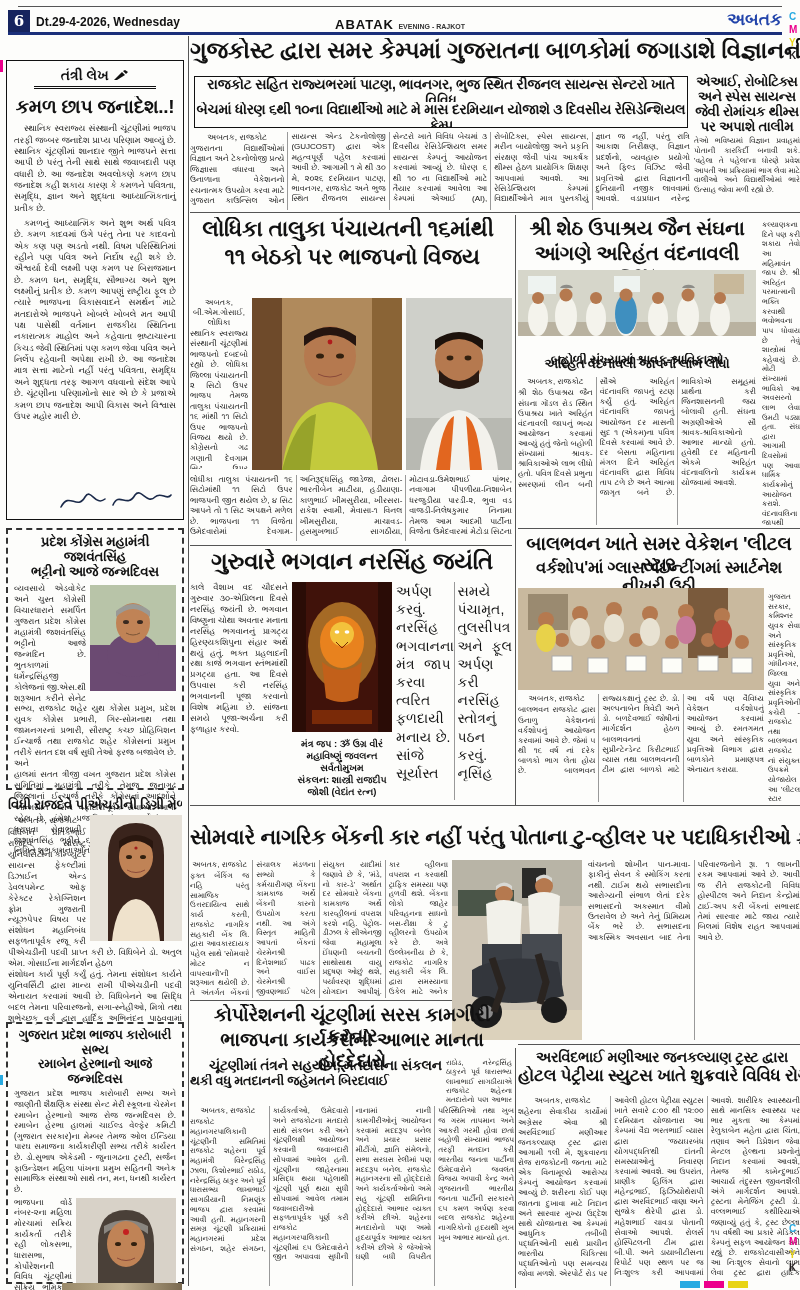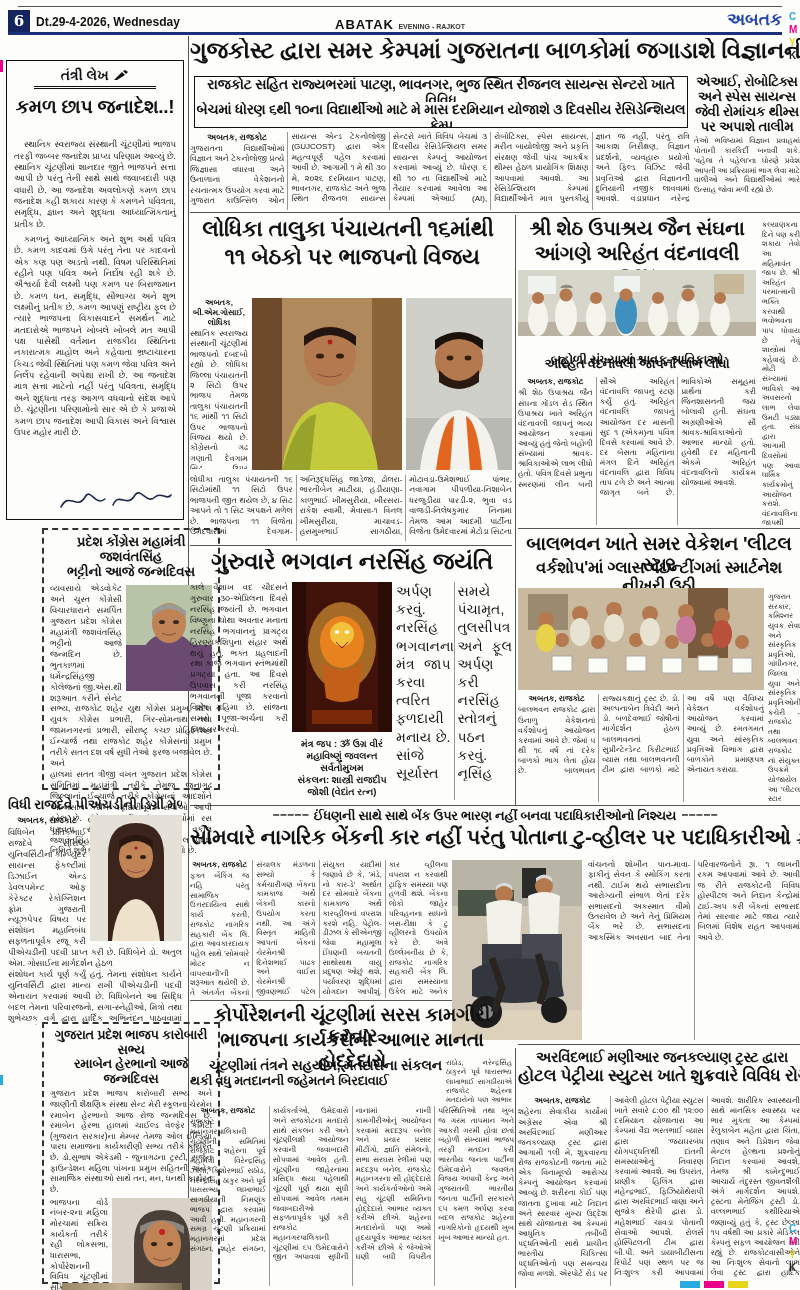--- a/index.html
+++ b/index.html
@@ -1,24 +1,24 @@
 <!DOCTYPE html>
 <html><head>
 <meta charset="utf-8">
 <style>
   html,body{margin:0;padding:0;background:#e8e8e4;}
   #paper{position:relative;width:800px;height:1290px;margin:0 auto;background:#fdfdfb;
          font-family:"Liberation Sans",sans-serif;color:#111;overflow:hidden;}
   .abs{position:absolute;box-sizing:border-box;}
   .hl{font-weight:bold;text-align:center;line-height:1.12;letter-spacing:-0.3px;overflow:hidden;}
   .bt{font-size:8px;line-height:1.3;text-align:justify;overflow:hidden;column-gap:7px;column-rule:1px solid #999;}
-  .dl{display:block;font-weight:bold;text-align:center;font-size:8.5px;margin-bottom:1px;}
+  .dl{display:block;font-weight:normal;text-align:center;font-size:8.5px;margin-bottom:1px;}
   .rule{background:#555;}
   .box{border:1.5px solid #111;}
-  .dash{border:2px dashed #333;margin-left:36px;}
+  .dash{border:2px dashed #333;}
   .photo{overflow:hidden;background:#ccc;}
   .photo svg{display:block;width:100%;height:100%;}
   .kick::before,.kick::after{content:"━ ━ ━ ━ ━";color:#555;font-size:9px;vertical-align:2px;padding:0 6px;}
   .cap-sm{font-size:7.5px;line-height:1.3;text-align:justify;overflow:hidden;}
   .mark{font-weight:bold;font-size:10px;line-height:13px;display:block;font-family:"Liberation Sans",sans-serif;}
   .c{color:#29abe2}.m{color:#ec008c}.y{color:#e8d416}.k{color:#231f20}
   .sw{position:absolute;width:20px;height:7px;}
 </style>
 </head>
 <body>
@@ -55,21 +55,21 @@
   <div class="abs rule" style="left:518px;top:1044px;width:282px;height:1px"></div>
 
   <div class="abs box" style="left:6px;top:60px;width:178px;height:460px;padding:5px 7px">
     <div style="width:75%;margin:0 auto;border-bottom:3px double #111;text-align:center;padding-bottom:2px">
       <span style="font-weight:bold;font-size:14px">તંત્રી લેખ</span>
       <svg width="16" height="11" viewBox="0 0 16 11" style="vertical-align:-1px">
           <polygon points="1,10 9,2 12,5 4,10" fill="#111"></polygon>
           <polygon points="10,1 13,4 15,2 12,0" fill="#111"></polygon>
         </svg>
     </div>
-    <div class="hl" style="font-size:19px;margin:7px 0 22px">કમળ છાપ જનાદેશ..!</div>
+    <div class="hl" style="font-size:19px;margin:7px 0 6px">કમળ છાપ જનાદેશ..!</div>
     <div style="font-size:8.6px;line-height:1.32;text-align:justify;text-indent:10px;margin-bottom:4px">સ્થાનિક સ્વરાજ્ય સંસ્થાની ચૂંટણીમાં ભાજપ તરફી જબ્બર જનાદેશ પ્રાપ્ય પરિણામ આવ્યું છે. સ્થાનિક ચૂંટણીમાં શાનદાર જીતે ભાજપને સત્તા આપી છે પરંતુ તેની સાથે સાથે જવાબદારી પણ વધારી છે. આ જનાદેશ અવલોકણે કમળ છાપ જનાદેશ કહી શકાય કારણ કે કમળને પવિત્રતા, સમૃદ્ધિ, જ્ઞાન અને શુદ્ધતા આધ્યાત્મિકતાનું પ્રતીક છે.</div>
     <div style="font-size:8.6px;line-height:1.32;text-align:justify;text-indent:10px;height:238px;overflow:hidden">કમળનું આધ્યાત્મિક અને શુભ અર્થ પવિત્ર છે. કમળ કાદવમાં ઉગે પરંતુ તેના પર કાદવનો એક કણ પણ અડતો નથી. વિષમ પરિસ્થિતિમાં રહીને પણ પવિત્ર અને નિર્દોષ રહી શકે છે. ઐશ્વર્યા દેવી લક્ષ્મી પણ કમળ પર બિરાજમાન છે. કમળ ધન, સમૃદ્ધિ, સૌભાગ્ય અને શુભ લક્ષ્મીનું પ્રતીક છે. કમળ આપણું રાષ્ટ્રીય ફૂલ છે ત્યારે ભાજપના વિકાસવાદને સમર્થન માટે મતદારોએ ભાજપને ખોબલે ખોબલે મત આપી પક્ષ પાસેથી વર્તમાન રાજકીય સ્થિતિના નકારાત્મક માહોલ અને કહેવાતા ભ્રષ્ટાચારના કિચડ જેવી સ્થિતિમાં પણ કમળ જેવા પવિત્ર અને નિર્લેપ રહેવાની અપેક્ષા રાખી છે. આ જનાદેશ માત્ર સત્તા માટેનો નહીં પરંતુ પવિત્રતા, સમૃદ્ધિ અને શુદ્ધતા તરફ આગળ વધવાનો સંદેશ આપે છે. ચૂંટણીના પરિણામોનો સાર એ છે કે પ્રજાએ કમળ છાપ જનાદેશ આપી વિકાસ અને વિશ્વાસ ઉપર મહોર મારી છે.</div>
     <svg width="120" height="30" viewBox="0 0 120 30" style="position:absolute;right:8px;bottom:4px">
       <path d="M6 22 C14 6, 22 26, 30 12 C36 2, 40 22, 50 14 M58 20 C64 6, 72 24, 80 10 C86 2, 92 20, 100 12 C106 6, 112 16, 116 10" stroke="#1b2a4a" stroke-width="1.6" fill="none" stroke-linecap="round"></path>
     </svg>
   </div>
 
   <div class="abs dash" style="left:6px;top:528px;width:178px;height:262px;padding:4px 6px">
     <div class="hl" style="font-size:13.5px">પ્રદેશ કોંગ્રેસ મહામંત્રી જશવંતસિંહ</div>
     <div class="hl" style="font-size:13.5px;margin-bottom:4px">ભટ્ટીનો આજે જન્મદિવસ</div>
@@ -300,21 +300,20 @@
           <rect x="214" y="70" width="20" height="15"></rect>
         </g>
       </svg>
   </div>
   <div class="abs bt" style="left:518px;top:694px;width:246px;height:108px;column-count:3;font-size:7.8px">
     <b class="dl" style="font-size:8px">અબતક, રાજકોટ</b>
     <span>બાલભવન રાજકોટ દ્વારા ઉનાળુ વેકેશનનાં વર્કશોપનું આયોજન કરવામાં આવે છે. જેમાં ૫ થી ૧૬ વર્ષ નાં દરેક બાળકો ભાગ લેતા હોય છે. બાલભવન રાજ્યકક્ષાનું ટ્રસ્ટ છે. ડો. અલ્પનાબેન ત્રિવેદી અને ડો. બળદેવભાઈ જોષીનાં માર્ગદર્શન હેઠળ બાલભવનનાં સુપ્રીન્ટેન્ડેન્ટ કિરીટભાઈ વ્યાસ તથા બાલભવનની ટીમ દ્વારા બાળકો માટે આ વર્ષે પણ વૈવિધ્ય વેકેશન વર્કશોપનું આયોજન કરવામાં આવ્યું છે. રમતગમત યુવા અને સાંસ્કૃતિક પ્રવૃત્તિઓ વિભાગ દ્વારા બાળકોને પ્રમાણપત્ર એનાયત કરાયા.</span>
   </div>
   <div class="abs cap-sm" style="left:768px;top:592px;width:32px;height:210px;font-size:7.4px">ગુજરાત સરકાર, કમિશ્નર યુવક સેવા અને સાંસ્કૃતિક પ્રવૃતિઓ, ગાંધીનગર, જિલ્લા યુવા અને સાંસ્કૃતિક પ્રવૃતિઓની કચેરી - રાજકોટ તથા બાલભવન રાજકોટ નાં સંયુક્ત ઉપક્રમે યોજાયેલ આ 'લીટલ સ્ટાર વર્કશોપ'માં ભૂમિબેન ચૌહાણ દ્વારા બાળકોને ગ્લાસ પેઈન્ટીંગ ની કલાકૃતિ શિખવવામાં આવી જેની સુંદર કલાકૃતિઓ બાળકોએ ગ્લાસમાં કંડારી તે કૃતિઓ બાળકોને પોતાને ઘરે લઈ જવા આપવામાં આવી હતી.</div>
 
-  <div class="abs hl kick" style="left:190px;top:809px;width:610px;font-size:13px">ઈંધણની સાથે સાથે બેંક ઉપર ભારણ નહીં બનવા પદાધિકારીઓનો નિશ્ચય</div>
   <div class="abs hl" style="left:190px;top:825px;width:610px;height:32px;font-size:21px;white-space:nowrap">સોમવારે નાગરિક બેંકની કાર નહીં પરંતુ પોતાના ટુ-વ્હીલર પર પદાધિકારીઓ ફરજ બજાવશે</div>
   <div class="abs bt" style="left:190px;top:860px;width:258px;height:138px;column-count:4;font-size:7.5px">
     <b class="dl" style="font-size:7.8px">અબતક, રાજકોટ</b>
     <span>ફક્ત બેંકિંગ જ નહિ પરંતુ સામાજિક ઉત્તરદાયિત્વ સાથે કાર્ય કરતી, રાજકોટ નાગરિક સહકારી બેંક લિ. દ્વારા આવકારદાયક પહેલ સાથે 'સોમવારે મોટર ન વાપરવાની'ની શરૂઆત થયેલી છે. તે અંતર્ગત બેંકનાં સંચાલક મંડળના સભ્યો કે કર્મચારીગણ બેંકના કામકાજ અર્થે બેંકની કારનો ઉપયોગ કરતા નથી. આ અંગે વિસ્તૃત માહિતી આપતાં બેંકનાં ચેરમેનશ્રી દિનેશભાઈ પાઢક અને વાઈસ ચેરમેનશ્રી જીવણભાઈ પટેલ સંયુક્ત યાદીમાં જણાવે છે કે, 'મંડે, નો કાર-ડે' અર્થાત દર સોમવારે બેંકના કામકાજ અર્થે કારવ્હીલનાં વપરાશ કરશે નહિ. પેટ્રોલ-ડીઝલ કે સીએનજી જેવા મહામૂલા ઈંધણની બચતની સાથોસાથ વાયુ પ્રદુષણ ઓછું થશે, પર્યાવરણ શુદ્ધિમાં યોગદાન આપીશું. કાર વ્હીલના વપરાશ ન કરવાથી ટ્રાફિક સમસ્યા પણ હળવી થશે. બેંકના લોકો જાહેર પરિવહનના સાધનો બસ-રીક્ષા કે ટુ વ્હીલરનો ઉપયોગ કરે છે. અત્રે ઉલ્લેખનીય છે કે, રાજકોટ નાગરિક સહકારી બેંક લિ. દ્વારા સમસ્યાના ઉકેલ માટે અનેક કદમ સાથે કાર્ય કરેલા છે. જેવા કે,</span>
   </div>
   <div class="abs photo" style="left:452px;top:860px;width:130px;height:180px">
     <svg viewBox="0 0 130 180">
         <rect width="130" height="180" fill="#cfc6b6"></rect>
         <rect y="0" width="130" height="46" fill="#b8b4a6"></rect>
         <rect x="6" y="30" width="56" height="26" fill="#4a5548"></rect>

